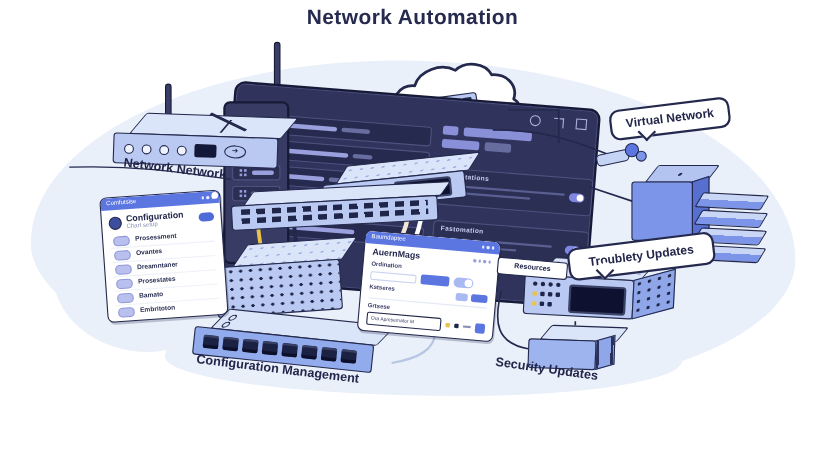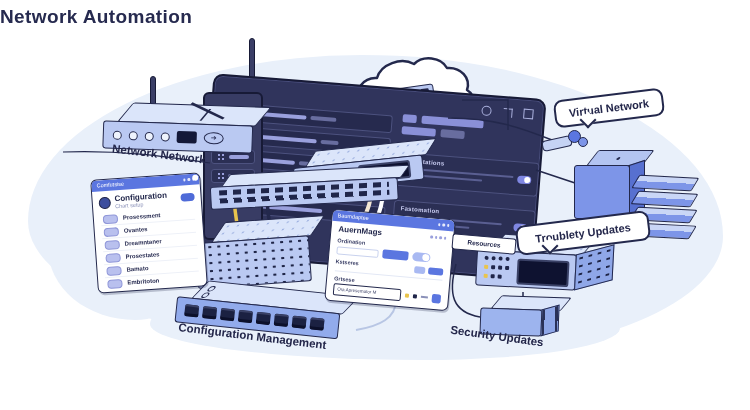--- a/index.html
+++ b/index.html
@@ -1,21 +1,21 @@
 <!DOCTYPE html>
 <html><head>
 <meta charset="utf-8">
 <style>
   html,body{margin:0;padding:0;background:#ffffff;}
   .scene{position:relative;width:750px;height:410px;overflow:hidden;background:#ffffff;
          font-family:"Liberation Sans",sans-serif;color:#23264a;}
   .abs{position:absolute;}
 
   
-  .title{left:0;top:6px;width:750px;text-align:left;font-size:19px;font-weight:800;
+  .title{left:0;top:6px;width:750px;text-align:center;font-size:19px;font-weight:800;
          letter-spacing:.4px;color:#262a4f;}
 
   
   .blob{background:#e9f0fa;border-radius:48% 52% 42% 58% / 55% 60% 40% 45%;}
 
   
   .antenna{width:4px;background:#3a3e66;border:1px solid #171a36;border-radius:3px 3px 0 0;}
 
   
   .panel{left:206px;top:86px;width:330px;height:178px;background:#30345c;

